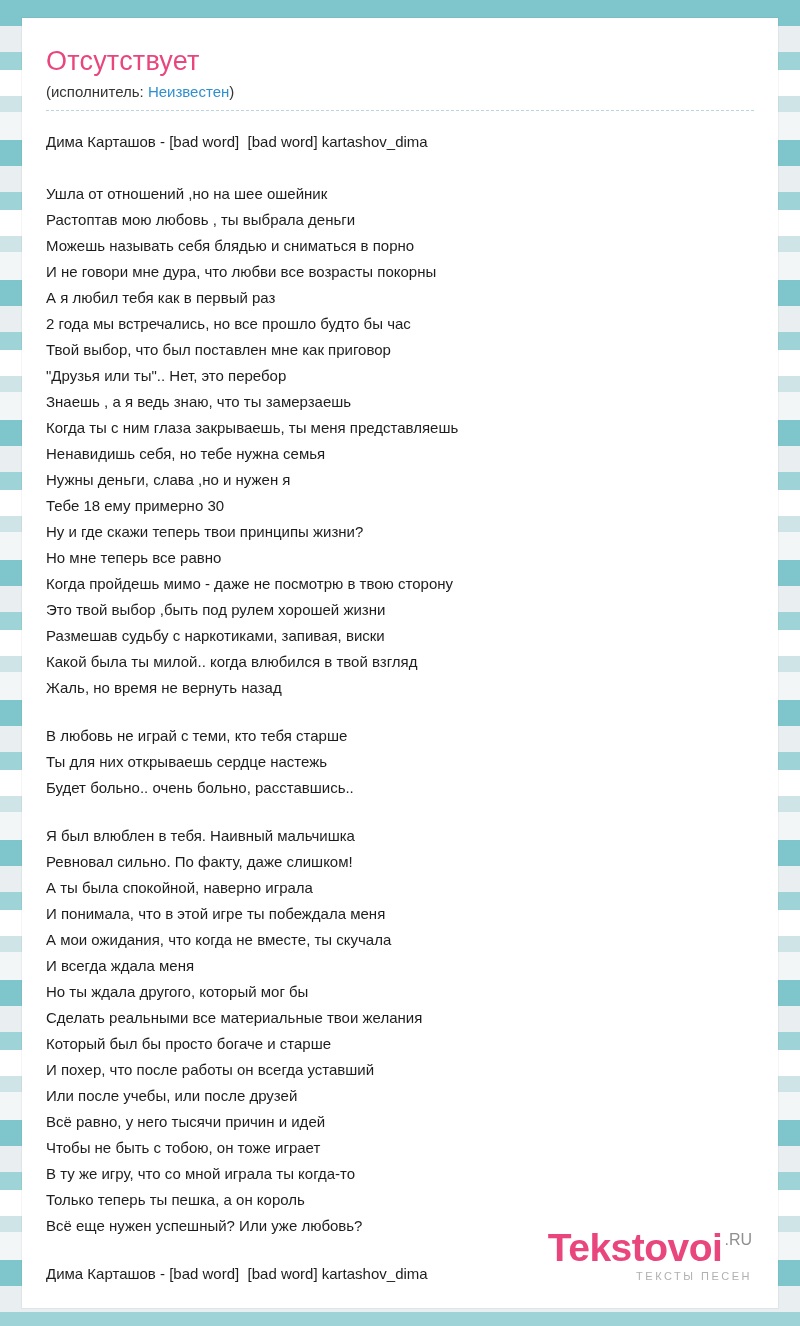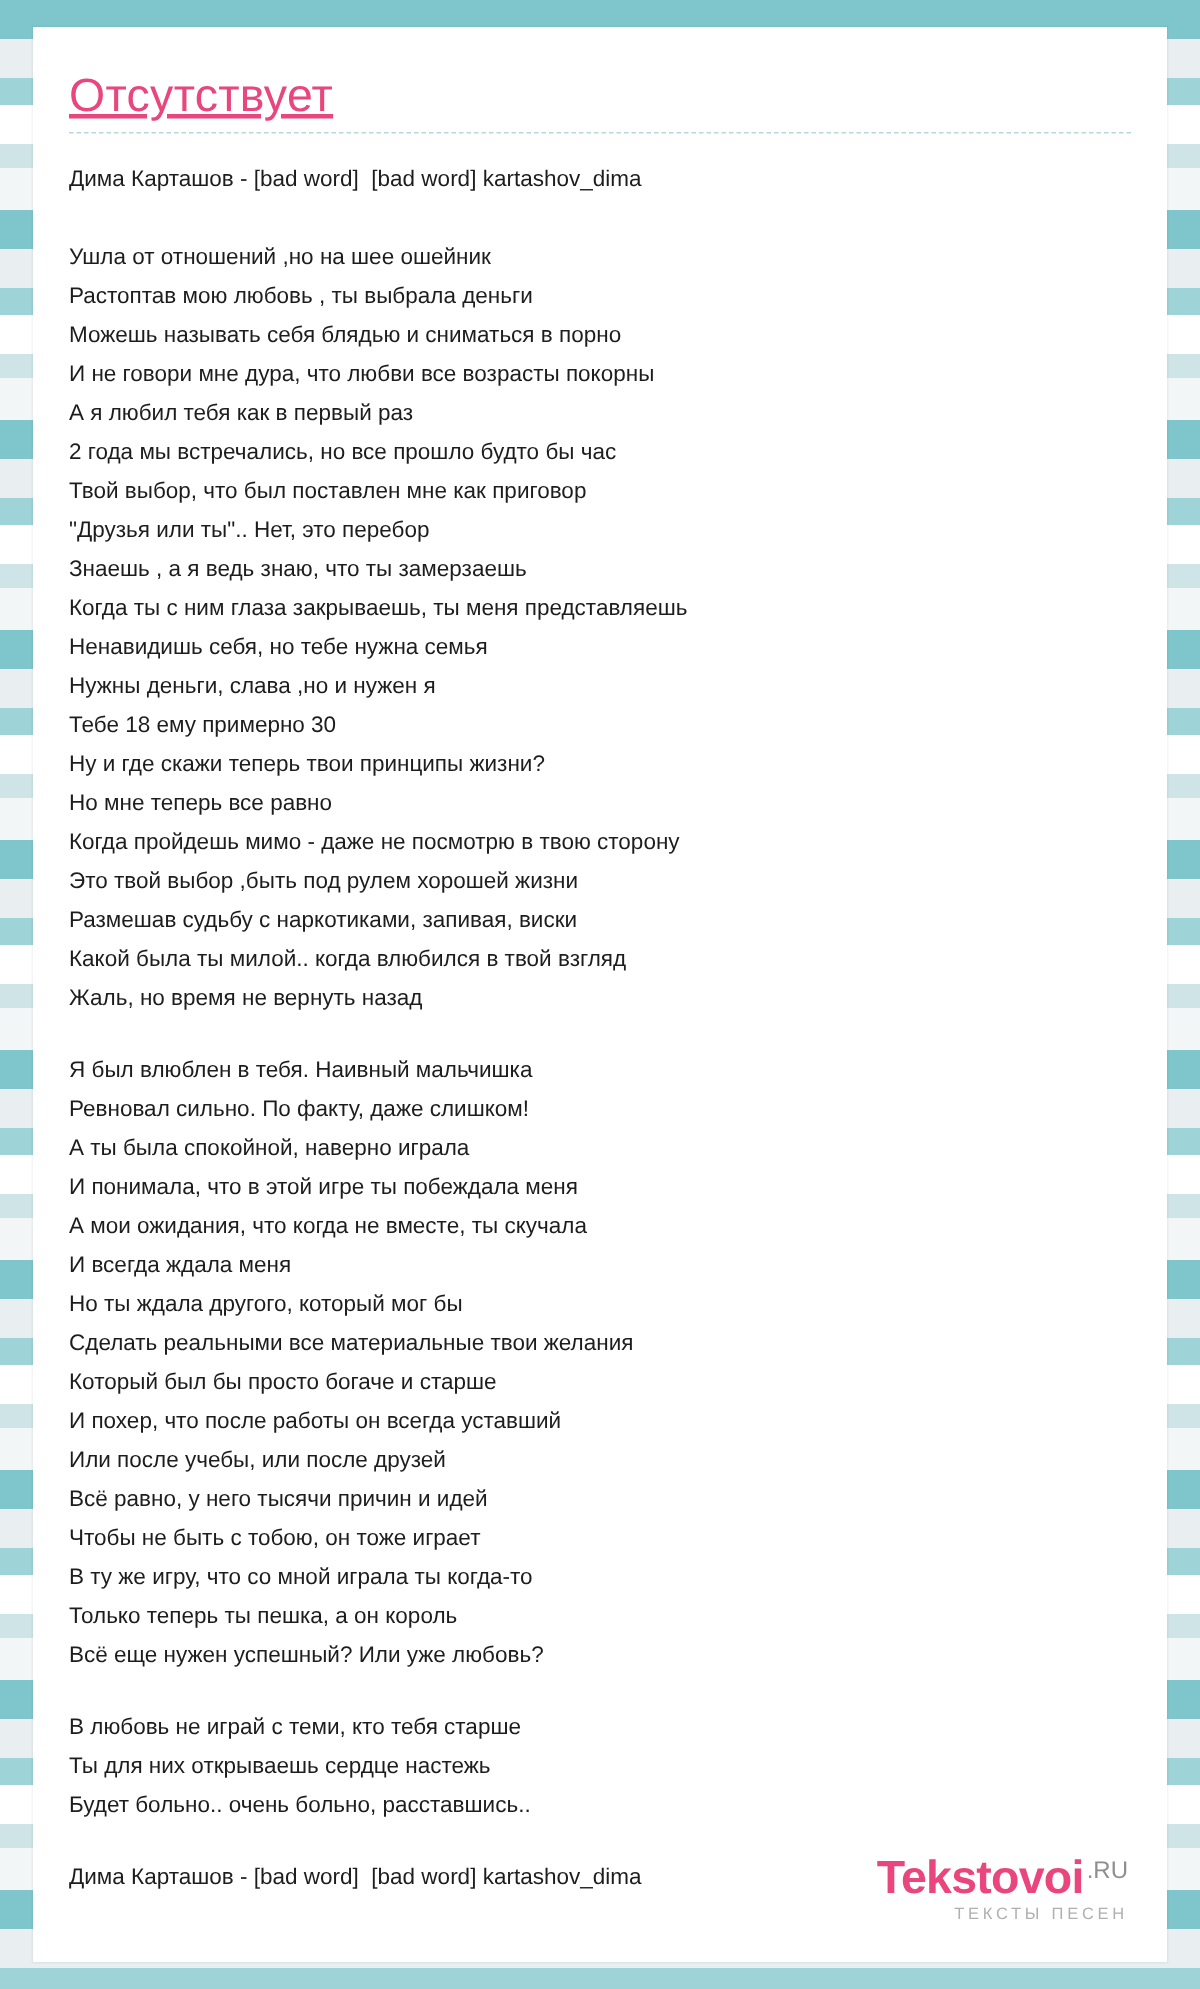--- a/index.html
+++ b/index.html
@@ -48,25 +48,24 @@
     min-height: 1290px;
     background: #ffffff;
     box-shadow: 0 0 0 1px rgba(0,0,0,0.04);
     z-index: 2;
     box-sizing: border-box;
     padding: 28px 24px 10px 24px;
   }
 
   .song-title {
     color: #e8467c;
-    font-size: 31px;
+    font-size: 27px;
     font-weight: normal;
     margin: 0 0 6px 0;
     letter-spacing: 0.2px;
-    text-decoration: underline;
   }
   .artist-line {
     font-size: 15px;
     color: #333333;
     margin: 0 0 10px 0;
   }
   .artist-link {
     color: #2f8fd0;
     text-decoration: none;
   }
@@ -90,21 +89,21 @@
   .lyrics-foot { margin-top: 4px; }
 
   .logo {
     position: absolute;
     right: 26px;
     bottom: 26px;
     text-align: right;
     line-height: 1;
   }
   .logo-main {
-    font-size: 31px;
+    font-size: 39px;
     font-weight: bold;
     color: #e8467c;
     letter-spacing: -0.5px;
     display: inline-block;
   }
   .logo-ru {
     font-size: 16px;
     font-weight: normal;
     color: #8f8f8f;
     display: inline-block;
@@ -124,20 +123,21 @@
 <body>
 
 <div class="bg"></div>
 <div class="bg-left"></div>
 <div class="bg-right"></div>
 
 <div class="page">
 
   <h1 class="song-title">Отсутствует</h1>
 
+  <div class="artist-line"><span>(исполнитель:</span> <a class="artist-link" href="#">Неизвестен</a><span>)</span></div>
 
   <hr class="divider">
 
   <div class="lyrics lyrics-head">Дима Карташов - [bad word]  [bad word] kartashov_dima</div>
 
   <div class="lyrics lyrics-block">Ушла от отношений ,но на шее ошейник
 Растоптав мою любовь , ты выбрала деньги
 Можешь называть себя блядью и сниматься в порно
 И не говори мне дура, что любви все возрасты покорны
 А я любил тебя как в первый раз
@@ -150,41 +150,41 @@
 Нужны деньги, слава ,но и нужен я
 Тебе 18 ему примерно 30
 Ну и где скажи теперь твои принципы жизни?
 Но мне теперь все равно
 Когда пройдешь мимо - даже не посмотрю в твою сторону
 Это твой выбор ,быть под рулем хорошей жизни
 Размешав судьбу с наркотиками, запивая, виски
 Какой была ты милой.. когда влюбился в твой взгляд
 Жаль, но время не вернуть назад</div>
 
+  <div class="lyrics lyrics-block">В любовь не играй с теми, кто тебя старше
+Ты для них открываешь сердце настежь
+Будет больно.. очень больно, расставшись..</div>
+
   <div class="lyrics lyrics-block">Я был влюблен в тебя. Наивный мальчишка
 Ревновал сильно. По факту, даже слишком!
 А ты была спокойной, наверно играла
 И понимала, что в этой игре ты побеждала меня
 А мои ожидания, что когда не вместе, ты скучала
 И всегда ждала меня
 Но ты ждала другого, который мог бы
 Сделать реальными все материальные твои желания
 Который был бы просто богаче и старше
 И похер, что после работы он всегда уставший
 Или после учебы, или после друзей
 Всё равно, у него тысячи причин и идей
 Чтобы не быть с тобою, он тоже играет
 В ту же игру, что со мной играла ты когда-то
 Только теперь ты пешка, а он король
 Всё еще нужен успешный? Или уже любовь?</div>
 
-  <div class="lyrics lyrics-block">В любовь не играй с теми, кто тебя старше
-Ты для них открываешь сердце настежь
-Будет больно.. очень больно, расставшись..</div>
-
   <div class="lyrics lyrics-foot">Дима Карташов - [bad word]  [bad word] kartashov_dima</div>
 
   <div class="logo">
     <span class="logo-main">Tekstovoi</span><span class="logo-ru">.RU</span>
     <span class="logo-sub">ТЕКСТЫ ПЕСЕН</span>
   </div>
 
 </div>
 
 </body></html>

